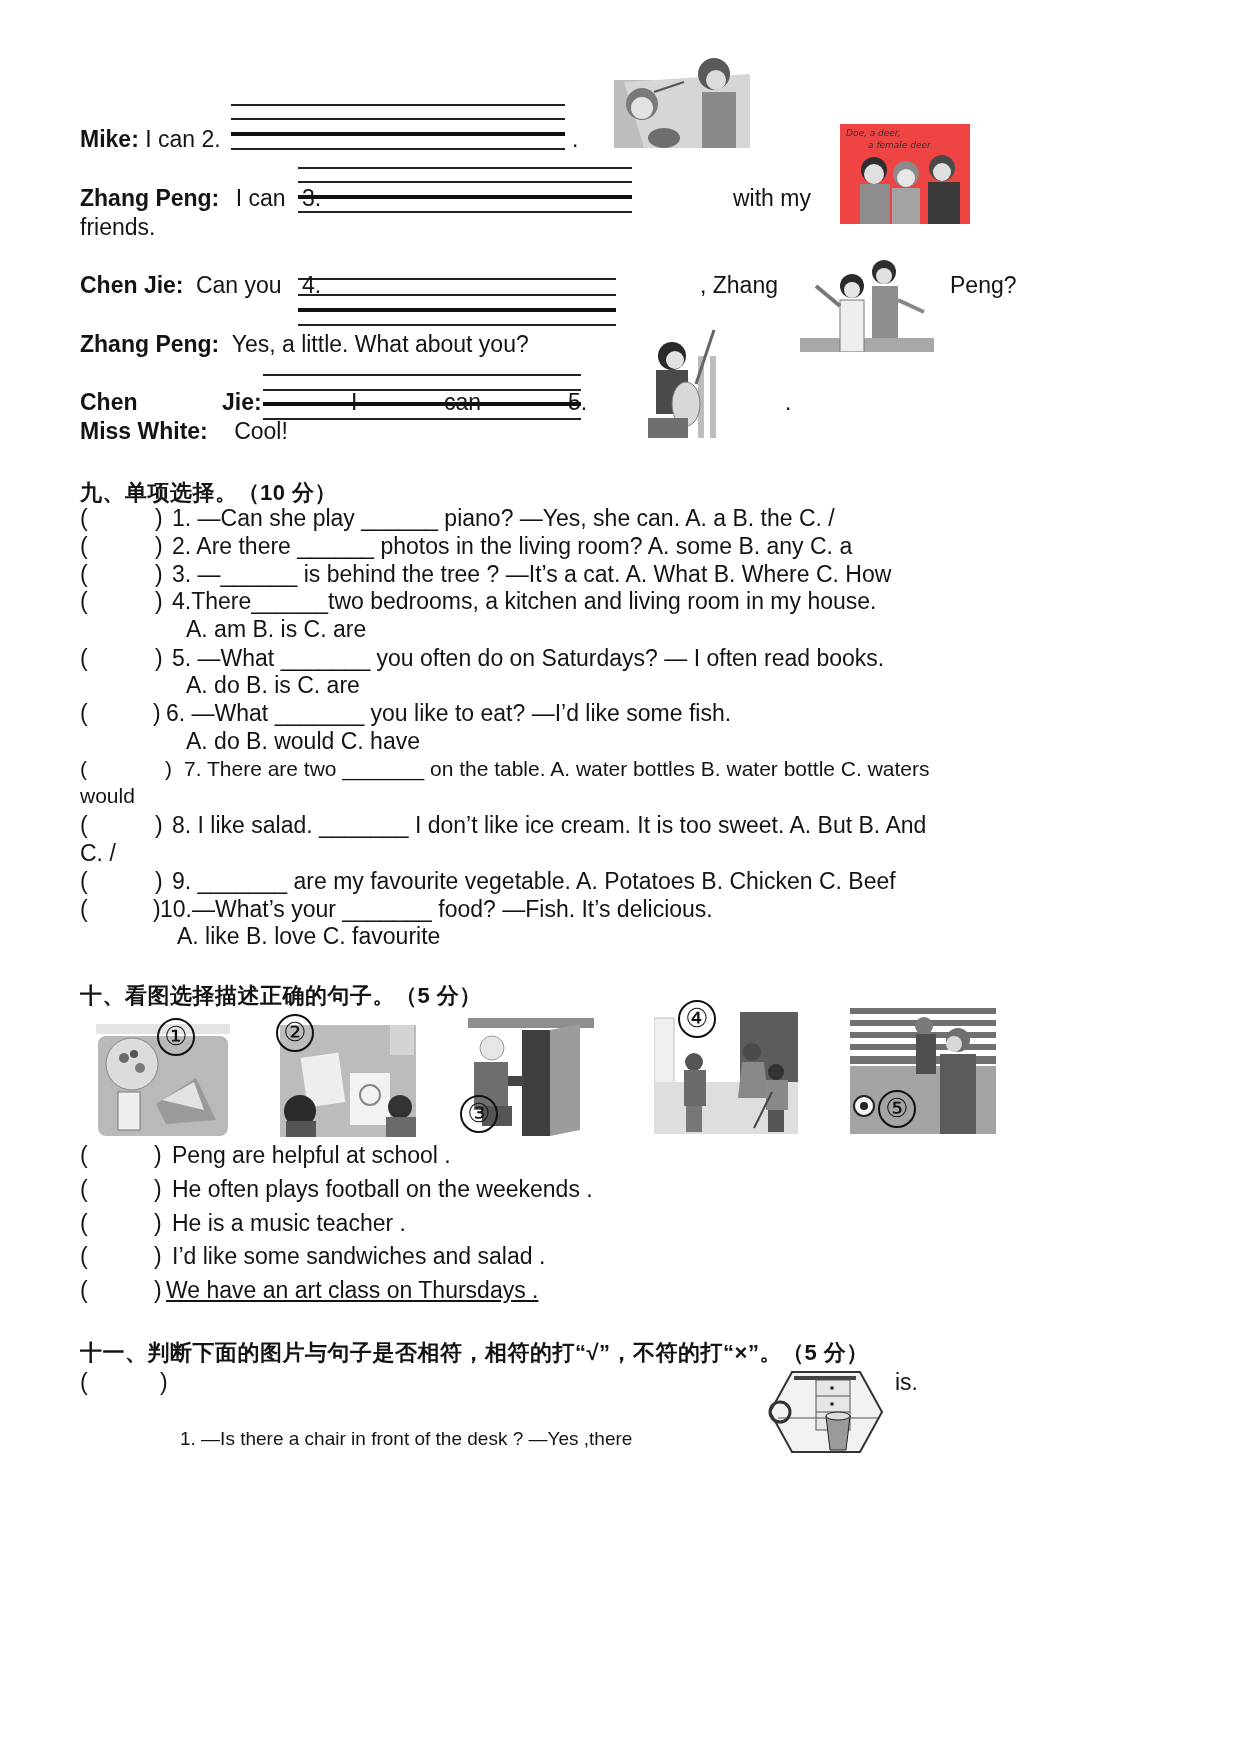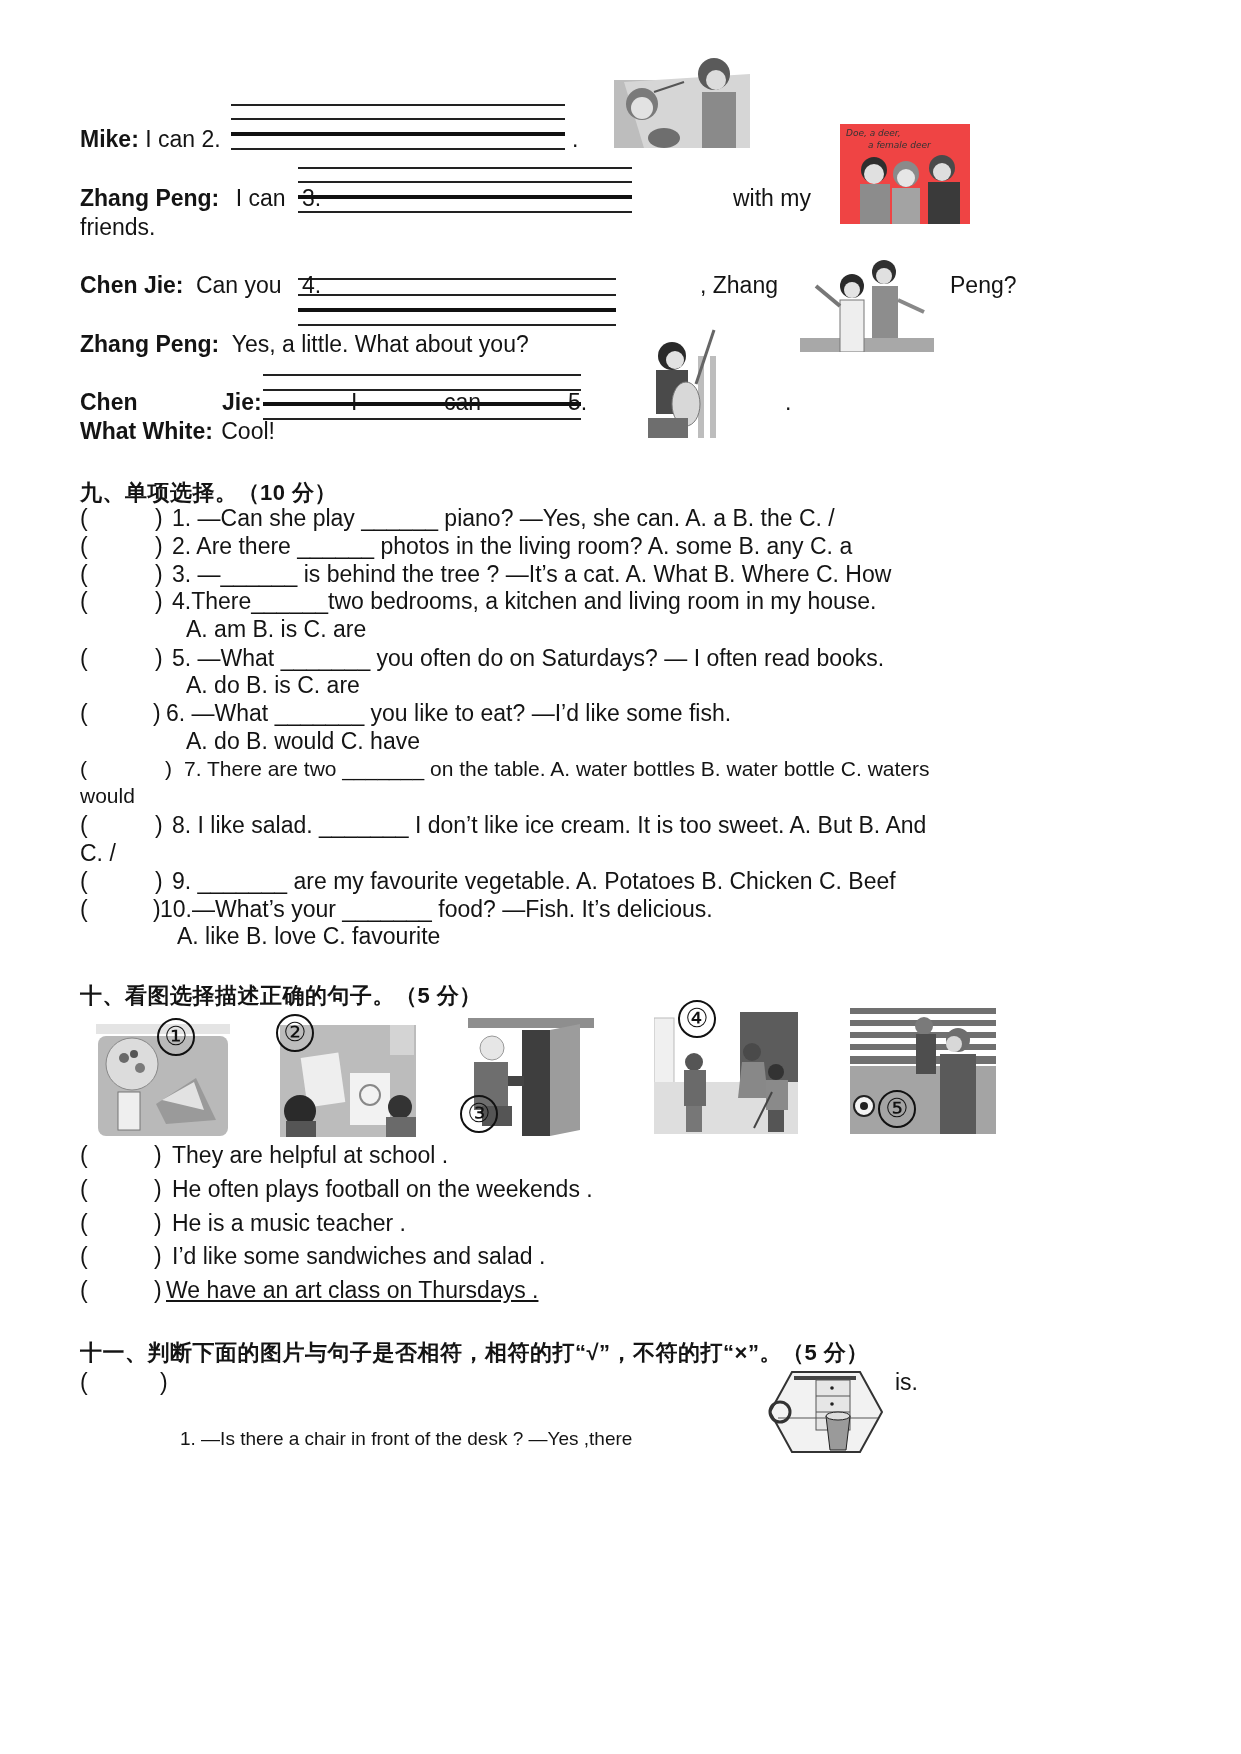--- a/index.html
+++ b/index.html
@@ -127,22 +127,22 @@
     <circle cx="24" cy="30" r="14" fill="#2a2a2a"></circle>
       <circle cx="27" cy="34" r="9" fill="#e2e2e2"></circle>
     <rect x="8" y="44" width="32" height="44" fill="#4a4a4a"></rect>
     <ellipse cx="38" cy="78" rx="14" ry="22" fill="#d8d8d8" stroke="#777"></ellipse>
     <line x1="48" y1="58" x2="66" y2="4" stroke="#666" stroke-width="3"></line>
     <rect x="0" y="92" width="40" height="20" fill="#6e6e6e"></rect>
   </svg>
 </div>
 
 <div class="abs" style="left:80px;top:418px;">
-  <span class="b">What  White:</span>
-  <span style="margin-left:2px;">Cool!</span>
+  <span class="b">Miss  White:</span>
+  <span style="margin-left:20px;">Cool!</span>
 </div>
 
 <div class="abs heading" style="left:80px;top:478px;">九、单项选择。（10 分）</div>
 
 <div class="paren abs" style="left:80px;top:505px;">(</div>
 <div class="paren abs" style="left:155px;top:505px;">)</div>
 <div class="abs" style="left:172px;top:505px;">1.  —Can she play  ______  piano?  —Yes, she can.      A. a      B. the      C. /</div>
 
 <div class="paren abs" style="left:80px;top:533px;">(</div>
 <div class="paren abs" style="left:155px;top:533px;">)</div>
@@ -264,21 +264,21 @@
       <circle cx="104" cy="38" r="8" fill="#d8d8d8"></circle>
     <rect x="90" y="48" width="36" height="80" fill="#5a5a5a"></rect>
     <circle cx="14" cy="100" r="10" fill="#f4f4f4" stroke="#222" stroke-width="2"></circle>
     <circle cx="14" cy="100" r="4" fill="#222"></circle>
   </svg>
 </div>
 <div class="circnum" style="left:878px;top:1090px;">⑤</div>
 
 <div class="paren abs" style="left:80px;top:1142px;">(</div>
 <div class="paren abs" style="left:154px;top:1142px;">)</div>
-<div class="abs" style="left:172px;top:1142px;">They are helpful at school .</div>
+<div class="abs" style="left:172px;top:1142px;">Peng are helpful at school .</div>
 
 <div class="paren abs" style="left:80px;top:1176px;">(</div>
 <div class="paren abs" style="left:154px;top:1176px;">)</div>
 <div class="abs" style="left:172px;top:1176px;">He often plays football on the weekends .</div>
 
 <div class="paren abs" style="left:80px;top:1210px;">(</div>
 <div class="paren abs" style="left:154px;top:1210px;">)</div>
 <div class="abs" style="left:172px;top:1210px;">He is a music teacher .</div>
 
 <div class="paren abs" style="left:80px;top:1243px;">(</div>

